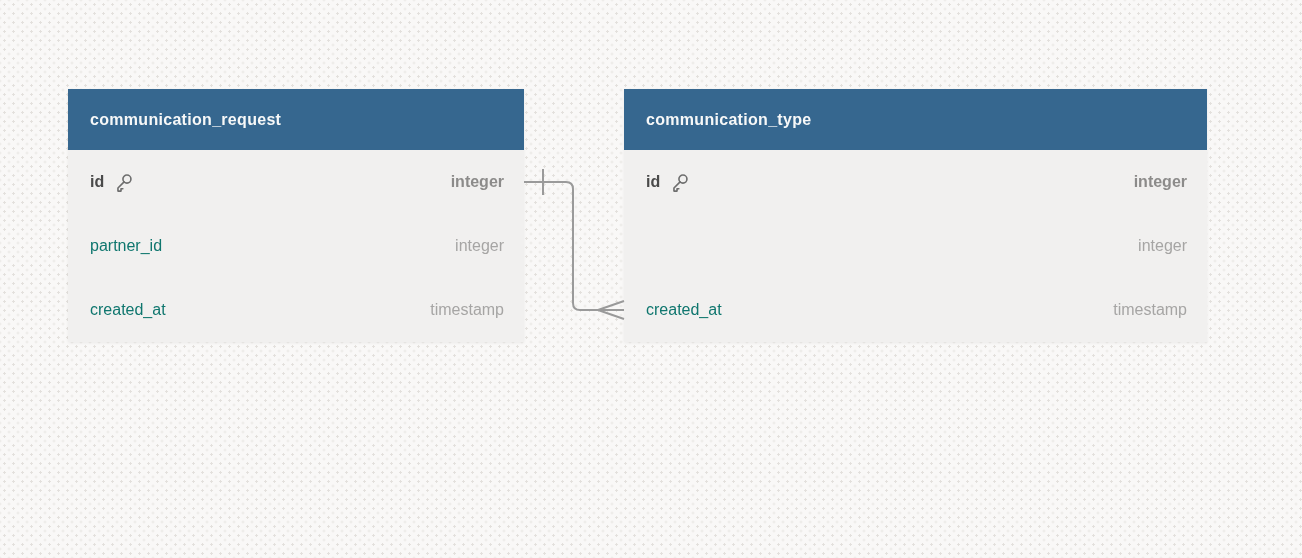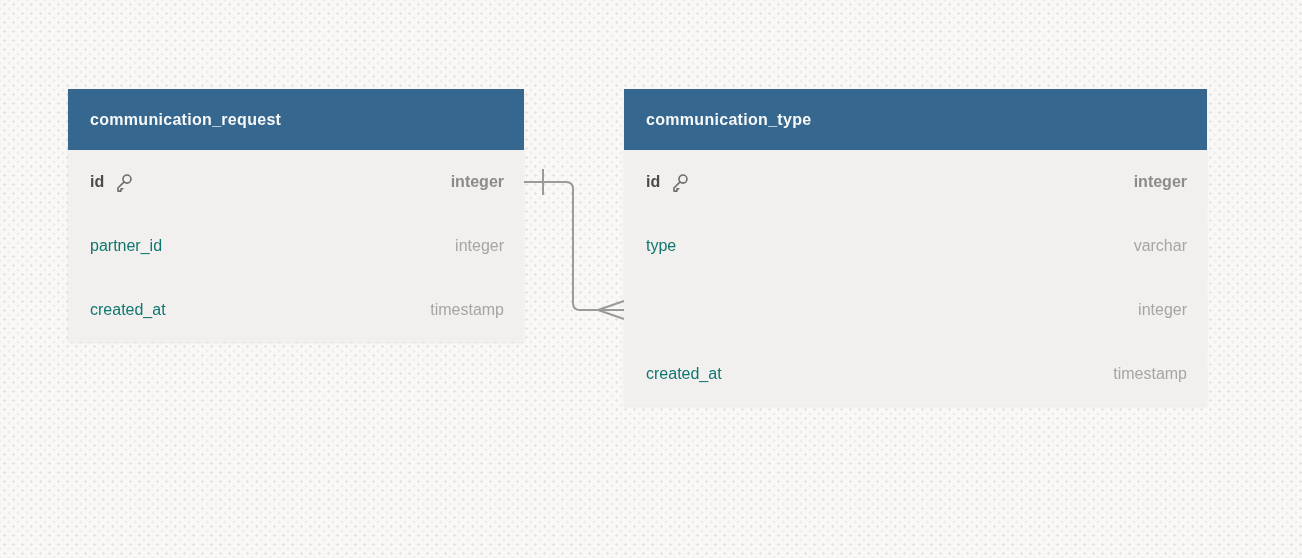--- a/index.html
+++ b/index.html
@@ -99,24 +99,20 @@
           <svg width="21" height="21" viewBox="0 0 22 22">
             <g fill="none" stroke="#6e6e6e" stroke-width="1.7" stroke-linecap="round" stroke-linejoin="round">
               <circle cx="14.6" cy="7.4" r="4.2"></circle>
               <path d="M11.6 10.4 L5.2 16.8 L5.2 20 L8.4 20 L8.4 17.5 L10.3 17.5"></path>
             </g>
           </svg>
         </span>
         <span class="ftype">integer</span>
       </div>
       <div class="frow">
-        <span class="fname">type</span>
-        <span class="ftype">varchar</span>
-      </div>
-      <div class="frow">
         <span class="ftype">integer</span>
       </div>
       <div class="frow">
         <span class="fname">created_at</span>
         <span class="ftype">timestamp</span>
       </div>
     </div>
   </div>
 
   <svg class="connector-svg" width="100" height="170" viewBox="0 0 100 170">

